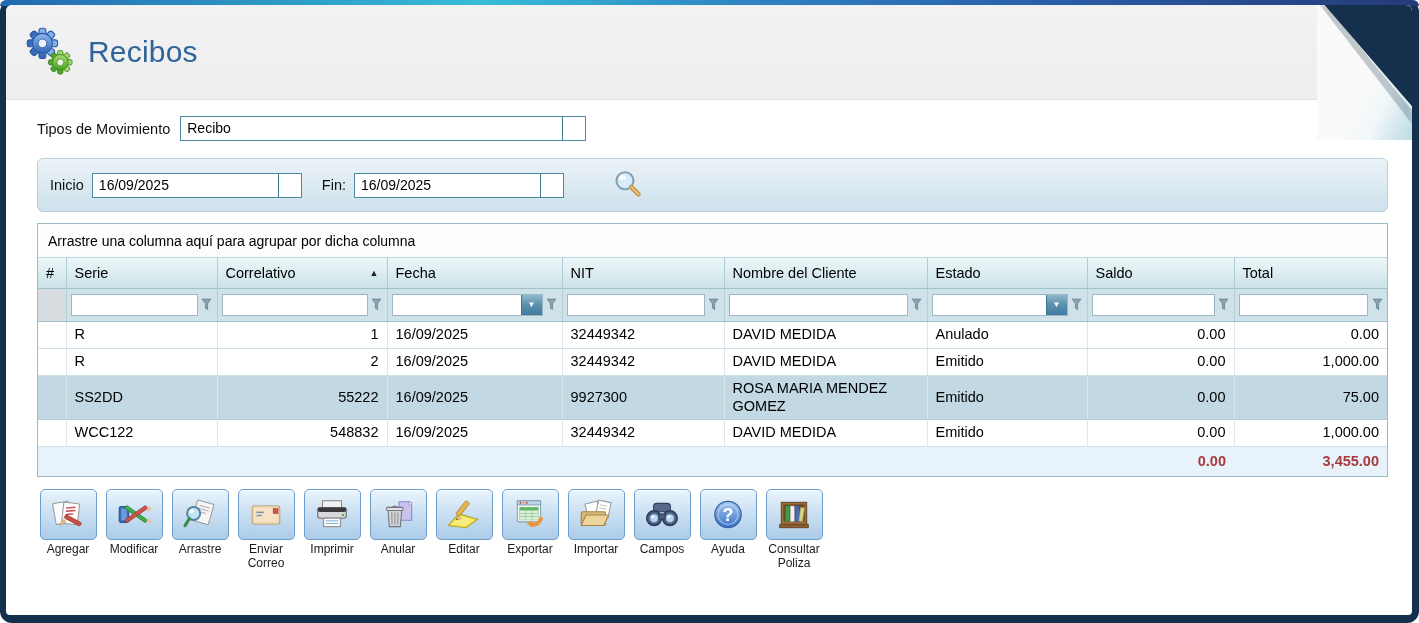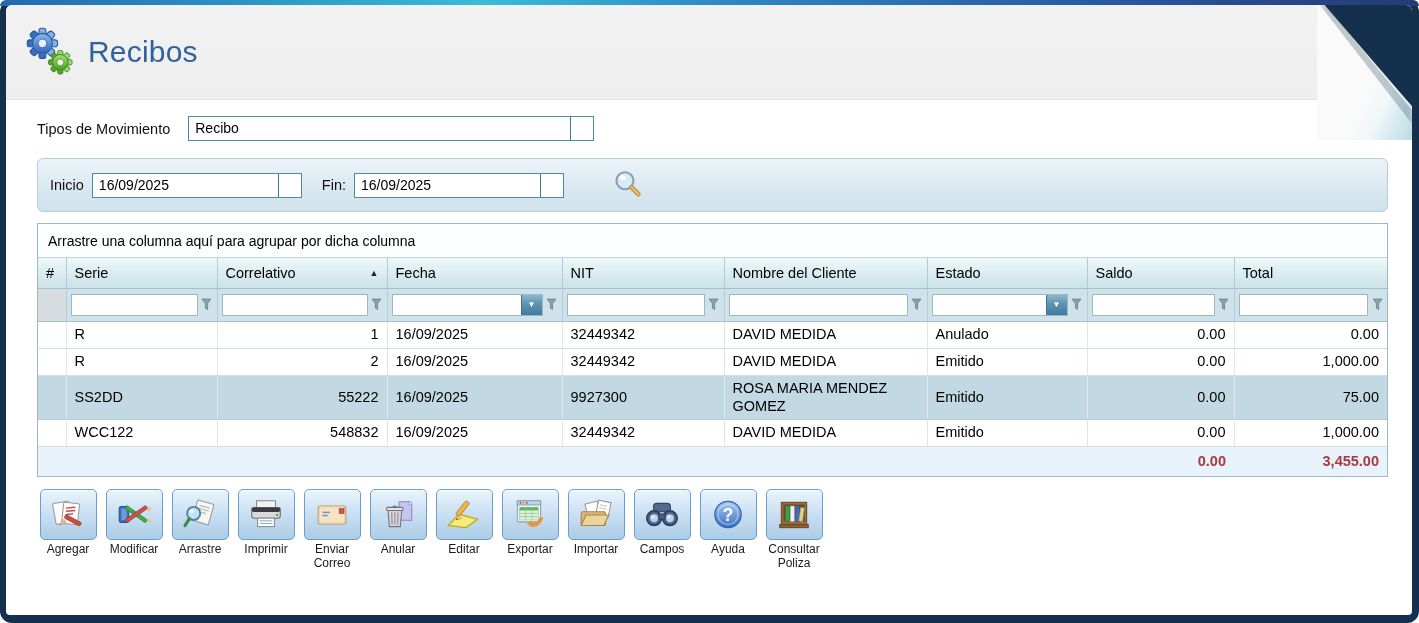--- a/index.html
+++ b/index.html
@@ -31,21 +31,21 @@
   .cf-curl { position:absolute; inset:0;
     background:linear-gradient(115deg,#fafafa 55%,#f0f7f9 72%,#d2e7ed 88%,#bcdbe3 100%);
     clip-path:polygon(0 0, 7% 0, 100% 76%, 100% 100%, 0 100%); }
   .cf-shadow { position:absolute; inset:0; background:rgba(60,85,100,.30); filter:blur(2px);
     clip-path:polygon(3% 0, 9% 0, 100% 78%, 100% 88%); }
   .cf-navy { position:absolute; inset:0; background:#14304c;
     clip-path:polygon(8% 0, 100% 0, 100% 75%); }
   
   .content { padding:16px 16px 0 31px; }
   .field-row { display:flex; align-items:center; margin-bottom:17px; }
-  .field-label { font-size:14.5px; color:#111; margin-right:18px; }
+  .field-label { font-size:14.5px; color:#111; margin-right:10px; }
   .combo { display:flex; align-items:stretch; background:#fff; border:1px solid #4d8aa2; height:25px; }
   .combo .combo-value { flex:1; font-size:14px; color:#000; padding:3px 6px; white-space:nowrap; overflow:hidden; }
   .combo .combo-btn { width:23px; border-left:1px solid #3f788f; cursor:pointer;
     background:linear-gradient(#8db8cc,#5e93b0 45%,#417a0); display:flex; align-items:center; justify-content:center; }
   .combo .combo-btn span { color:#fff; font-size:9px; line-height:1; }
   .combo.w-tipo { width:406px; }
   .combo.w-date { width:210px; }
   
   .date-panel { width:1351px; height:54px; border:1px solid #b7cfdd; border-radius:6px;
     background:linear-gradient(#ecf3f8,#d6e6ef 70%,#cfe1ec);
@@ -399,47 +399,47 @@
             <ellipse cx="10.3" cy="12.6" rx="2.4" ry="1.8" fill="#ffffff" opacity=".8"></ellipse>
             <line x1="8" y1="19.5" x2="3.8" y2="26" stroke="#3d8c46" stroke-width="3" stroke-linecap="round"></line>
           </svg>
             </div>
           <div class="tb-label">Arrastre</div>
         </div>
 
         <div class="tb-button">
           <div class="tb-tile">
               <svg width="38" height="34" viewBox="0 0 36 32">
+            <rect x="5" y="7.5" width="26" height="17" rx="1.5" fill="#f7e3c3" stroke="#b2905e"></rect>
+            <rect x="5.8" y="8.3" width="24.4" height="15.4" rx="1" fill="none" stroke="#e8d0a8"></rect>
+            <g stroke="#6f8fc0" stroke-width="1.4">
+                  <line x1="9" y1="13.5" x2="16" y2="13.5"></line>
+                  <line x1="9" y1="16.5" x2="14" y2="16.5"></line>
+                </g>
+            <rect x="24.8" y="10" width="4.6" height="4.6" fill="#d05545" stroke="#9e352a" stroke-width=".5"></rect>
+          </svg>
+            </div>
+          <div class="tb-label">Enviar Correo</div>
+        </div>
+
+        <div class="tb-button">
+          <div class="tb-tile">
+              <svg width="38" height="34" viewBox="0 0 36 32">
             <rect x="9" y="2.5" width="18" height="7" fill="#f2f2f2" stroke="#8a8a8a"></rect>
             <rect x="4.5" y="9" width="27" height="10" rx="2" fill="#d9d9dc" stroke="#6a6a6a"></rect>
             <rect x="4.5" y="9" width="27" height="4.2" rx="2" fill="#3c3c40"></rect>
             <circle cx="28.5" cy="16" r="1.2" fill="#4db84d"></circle>
             <rect x="10" y="19" width="16" height="8" fill="#ffffff" stroke="#8a8a8a"></rect>
             <g stroke="#7fb4d8" stroke-width="1">
                   <line x1="12" y1="21.5" x2="24" y2="21.5"></line>
                   <line x1="12" y1="24" x2="24" y2="24"></line>
                 </g>
           </svg>
             </div>
           <div class="tb-label">Imprimir</div>
-        </div>
-
-        <div class="tb-button">
-          <div class="tb-tile">
-              <svg width="38" height="34" viewBox="0 0 36 32">
-            <rect x="5" y="7.5" width="26" height="17" rx="1.5" fill="#f7e3c3" stroke="#b2905e"></rect>
-            <rect x="5.8" y="8.3" width="24.4" height="15.4" rx="1" fill="none" stroke="#e8d0a8"></rect>
-            <g stroke="#6f8fc0" stroke-width="1.4">
-                  <line x1="9" y1="13.5" x2="16" y2="13.5"></line>
-                  <line x1="9" y1="16.5" x2="14" y2="16.5"></line>
-                </g>
-            <rect x="24.8" y="10" width="4.6" height="4.6" fill="#d05545" stroke="#9e352a" stroke-width=".5"></rect>
-          </svg>
-            </div>
-          <div class="tb-label">Enviar Correo</div>
         </div>
 
         <div class="tb-button">
           <div class="tb-tile">
               <svg width="38" height="34" viewBox="0 0 36 32">
             <path d="M19 3.5 H29 L31 5.5 V21 H19 Z" fill="#c9c4ef" stroke="#8d86c9"></path>
             <rect x="28.2" y="3.8" width="2.6" height="2.6" fill="#e4e0fa" stroke="#8d86c9" stroke-width=".5"></rect>
             <path d="M8.5 11.5 H21.5 L20.2 27 H9.8 Z" fill="#d4d4d9" stroke="#74747c"></path>
             <g stroke="#9a9aa2" stroke-width="1.2">
                   <line x1="12" y1="13.5" x2="12.4" y2="25"></line>

